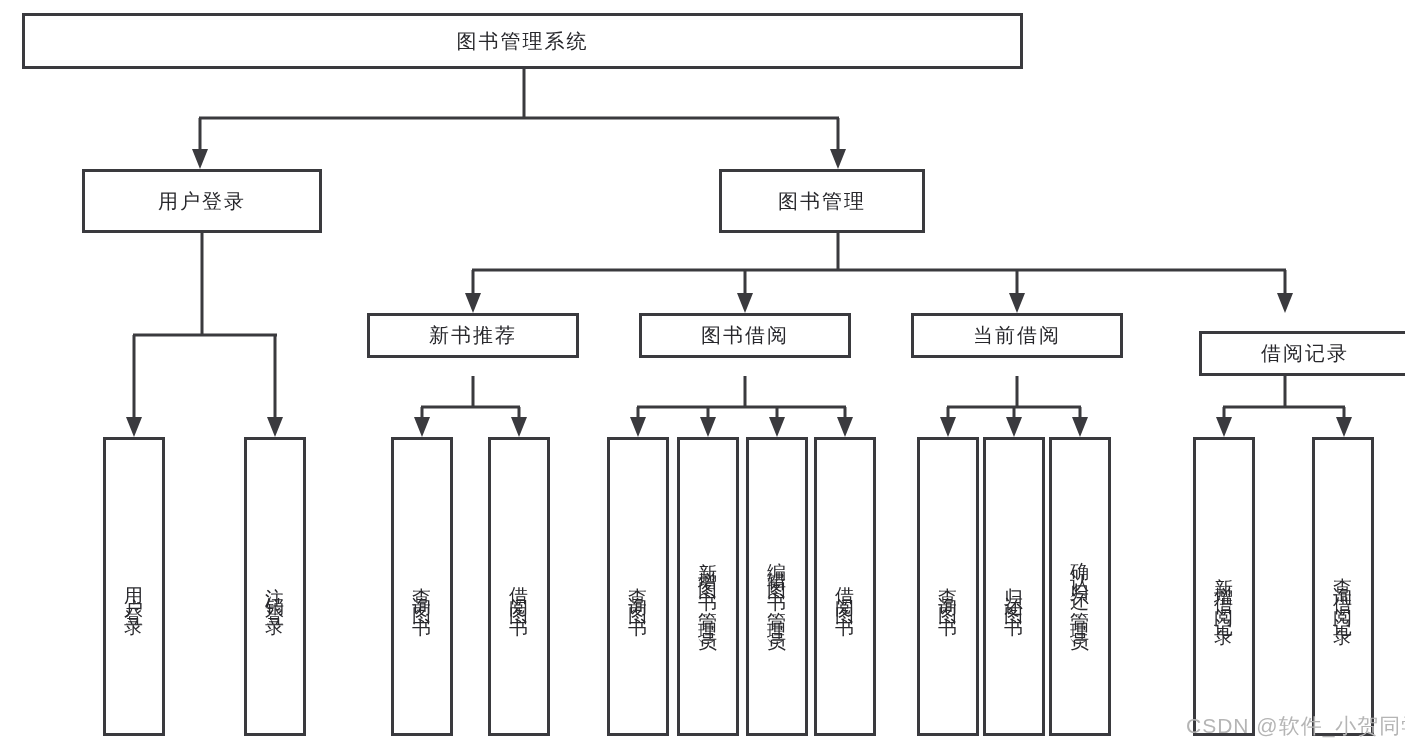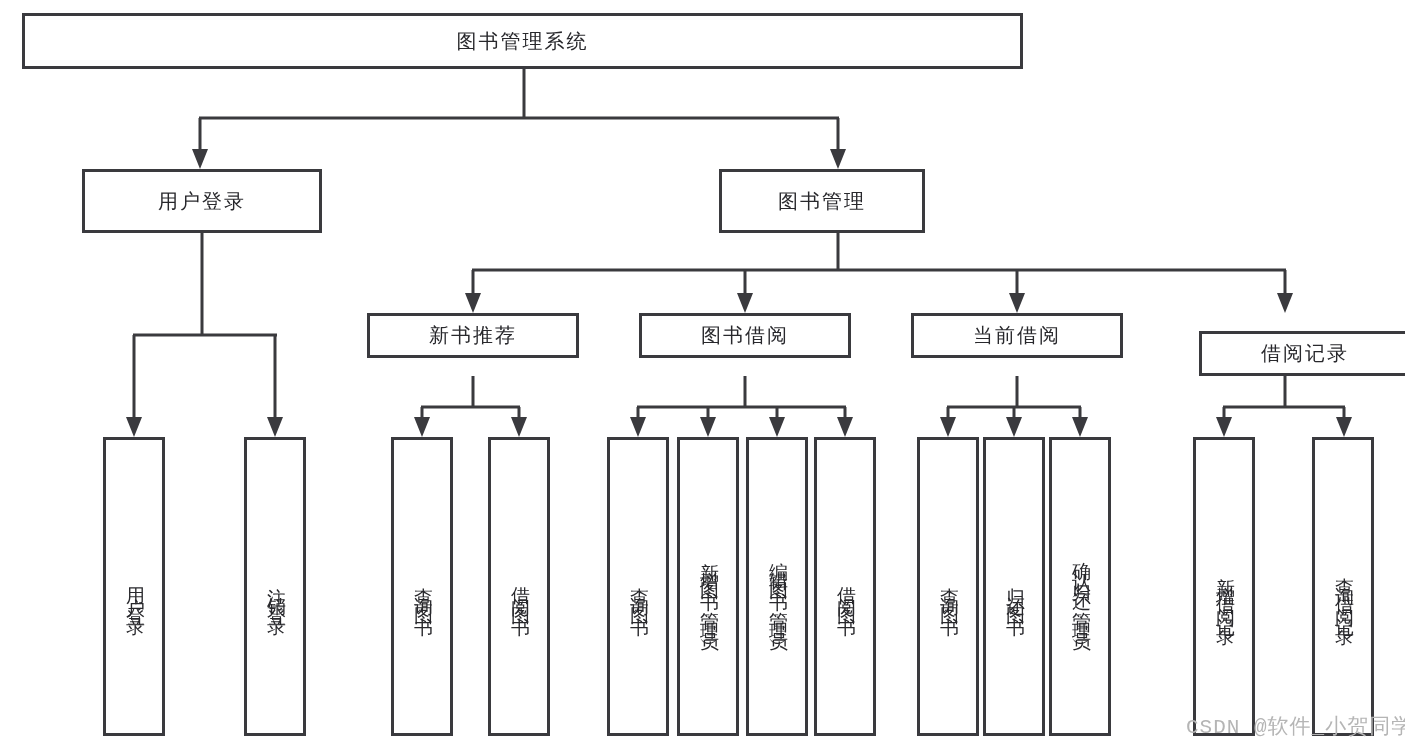--- a/index.html
+++ b/index.html
@@ -7,21 +7,20 @@
     padding: 0;
     background: #ffffff;
     font-family: "Liberation Sans", sans-serif;
   }
   #stage {
     position: relative;
     width: 1405px;
     height: 747px;
     background: #ffffff;
     overflow: hidden;
-    font-family: Liberation Mono, monospace;
   }
   #wires {
     position: absolute;
     left: 0;
     top: 0;
     width: 1405px;
     height: 747px;
   }
   .node {
     position: absolute;

